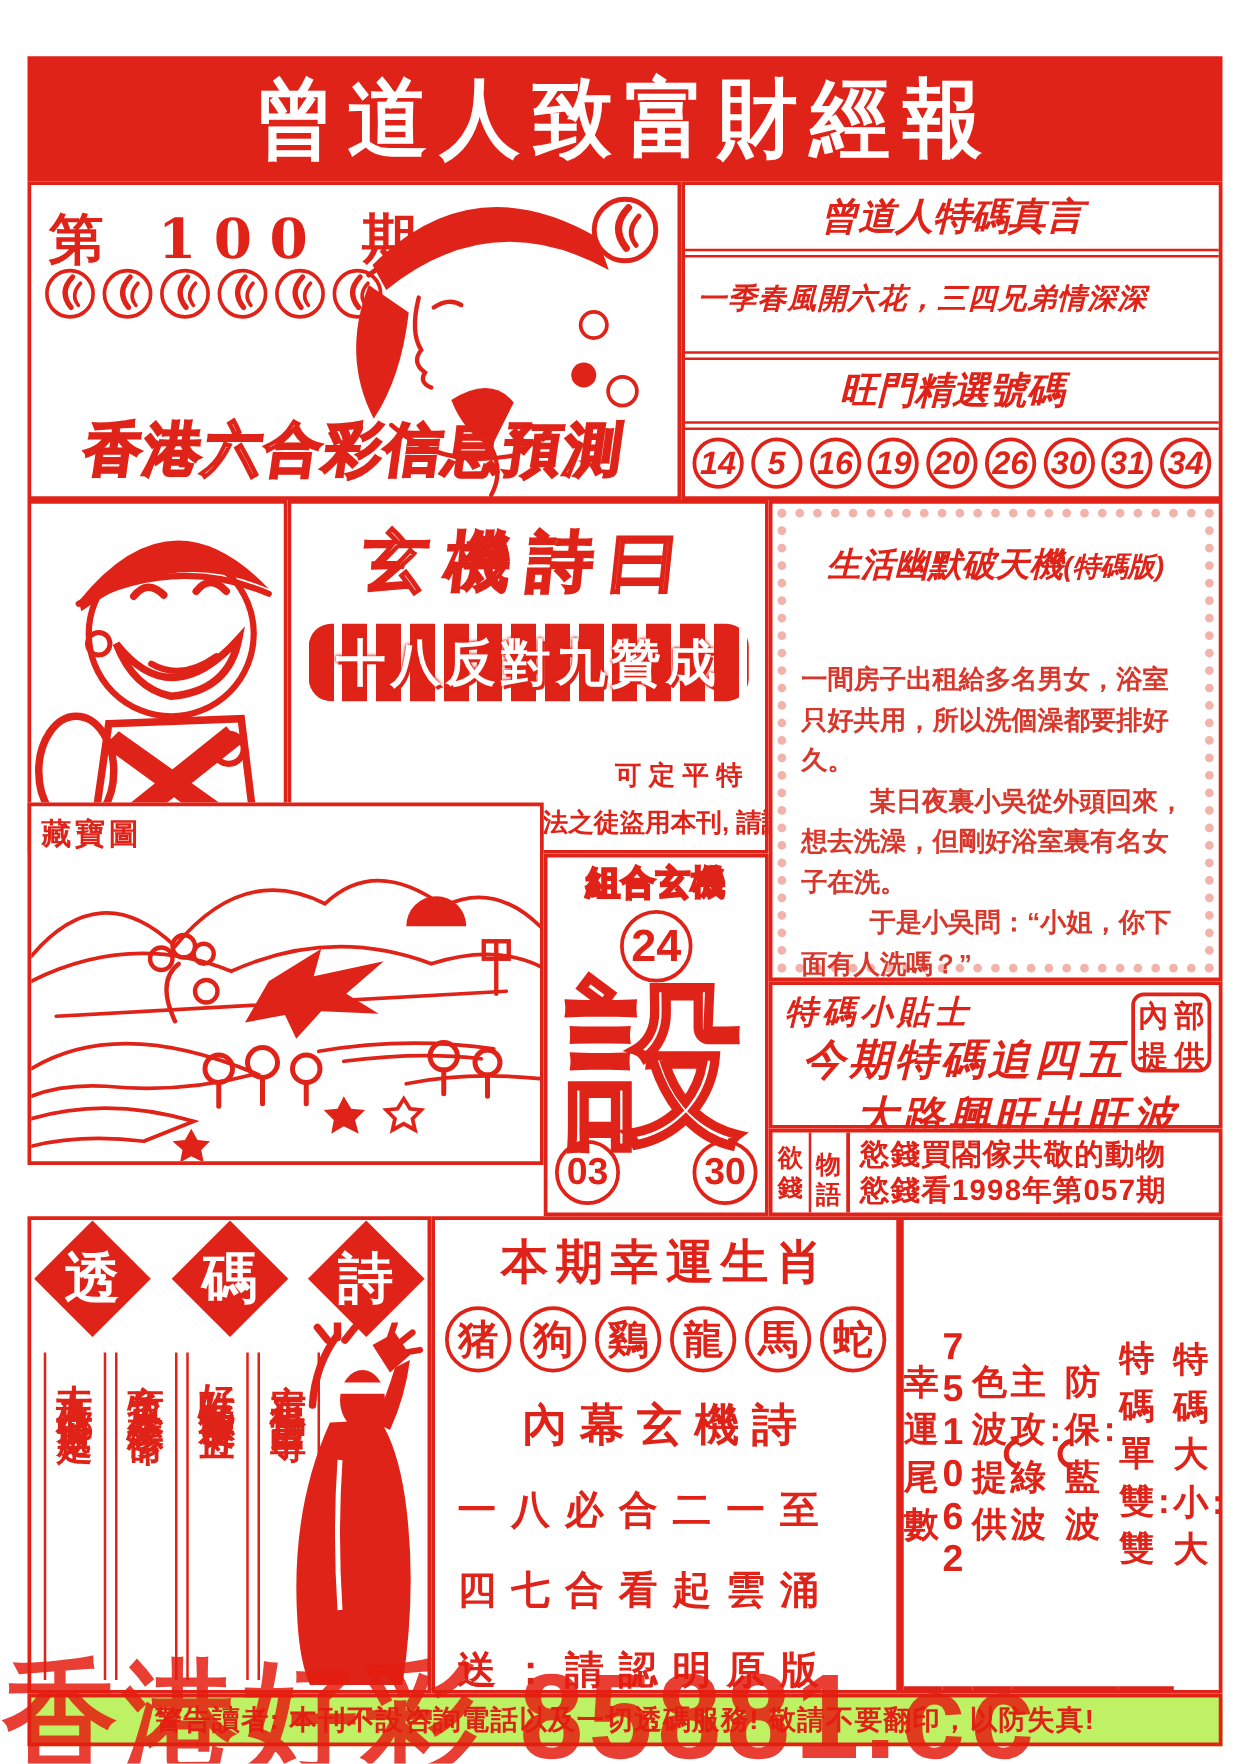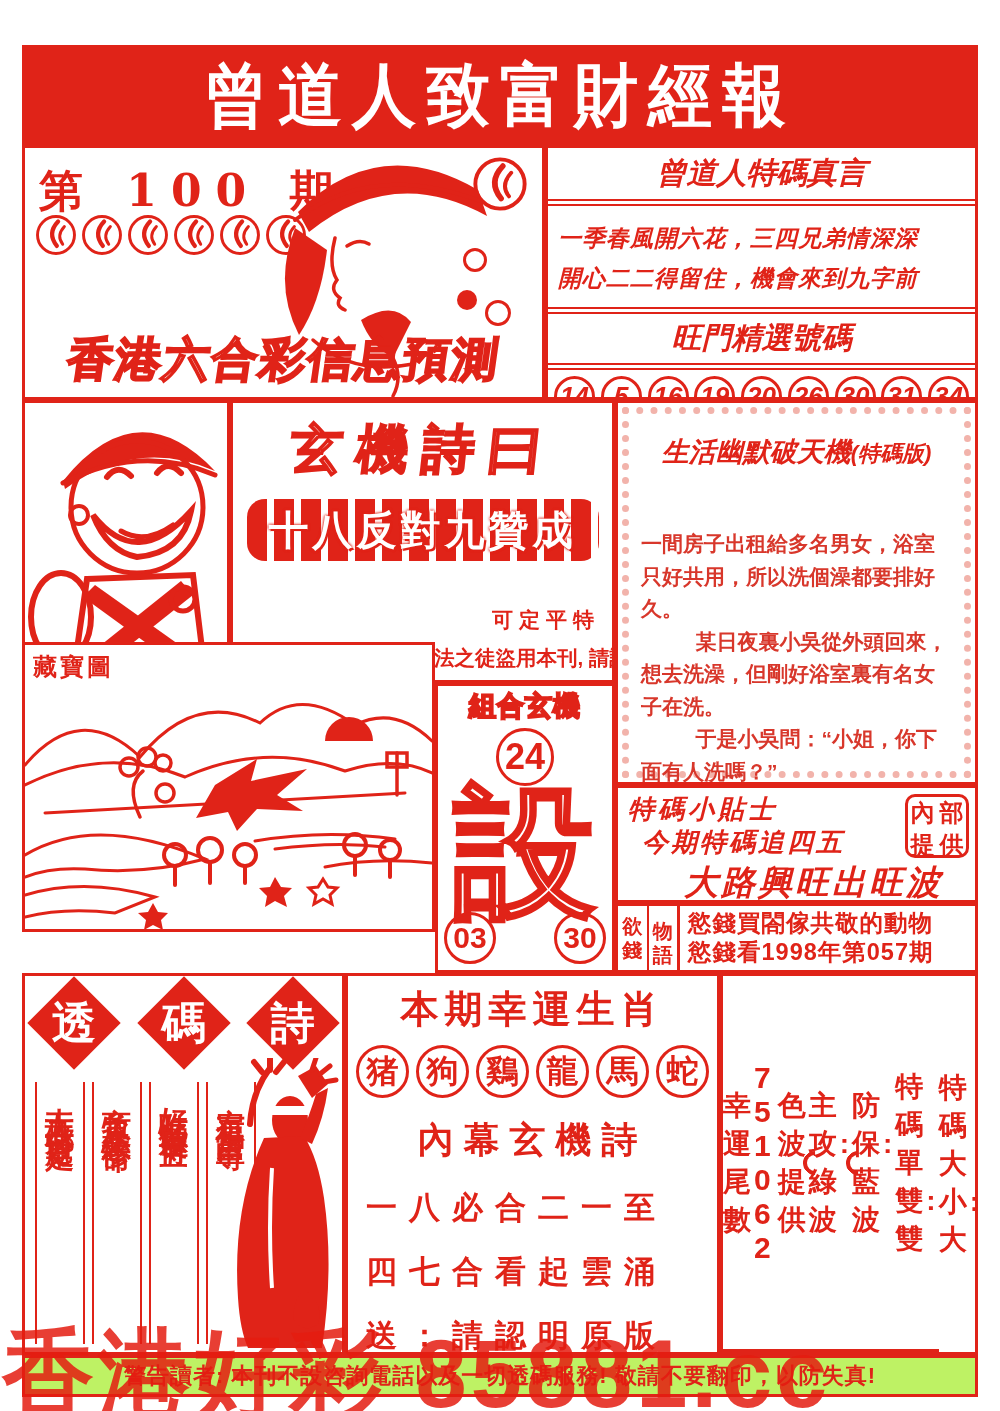--- a/index.html
+++ b/index.html
@@ -81,21 +81,21 @@
   #combo .ball{width:58px;height:58px;border:3px solid var(--red);border-radius:50%;
     display:flex;align-items:center;justify-content:center;font-size:36px;font-weight:900;margin:4px auto 0 auto;}
   #combo .big{text-align:center;font-size:142px;line-height:1.0;font-weight:700;
     font-family:"DejaVu Serif",serif;-webkit-text-stroke:3px var(--red);color:#fff;margin-top:-6px;}
   #combo .foot{position:absolute;left:0;right:0;bottom:6px;display:flex;justify-content:space-between;padding:0 6px;}
   #combo .foot .ball{margin:0;width:52px;height:52px;font-size:30px;}
 
   
   #tips{left:615px;top:785px;width:363px;height:118px;font-family:"DejaVu Serif",serif;}
   #tips .l0{font-size:26px;font-weight:900;font-style:italic;margin:4px 0 0 10px;letter-spacing:4px;}
-  #tips .l1{font-size:26px;font-weight:900;font-style:italic;margin:-2px 0 0 24px;letter-spacing:3px;}
+  #tips .l1{font-size:34px;font-weight:900;font-style:italic;margin:-2px 0 0 24px;letter-spacing:3px;}
   #tips .l2{font-size:34px;font-weight:900;font-style:italic;margin:0 0 0 66px;letter-spacing:3px;}
   #tips .stamp{position:absolute;right:6px;top:6px;width:64px;height:64px;border:3px solid var(--red);
     border-radius:10px;display:grid;grid-template-columns:1fr 1fr;}
   #tips .stamp span{display:flex;align-items:center;justify-content:center;font-size:24px;font-weight:900;}
 
   
   #wish{left:615px;top:903px;width:363px;height:70px;display:flex;}
   #wish .lab{width:62px;border-right:3px solid var(--red);display:flex;}
   #wish .lab .col{flex:1;display:flex;flex-direction:column;align-items:center;justify-content:center;
     font-size:20px;font-weight:900;font-family:"DejaVu Serif",serif;line-height:1.2;}
@@ -207,21 +207,20 @@
     <div class="c1"></div>
     <div class="c2"></div>
     <div class="c3"></div>
     <div class="subtitle outline">香港六合彩信息預測</div>
   </div>
 
   <div class="cell" id="truth">
     <div class="hd">曾道人特碼真言</div>
     <div class="verse">
       <div>一季春風開六花，三四兄弟情深深</div>
-      <div>開心二二得留住，機會來到九字前</div>
     </div>
     <div class="hd2">旺門精選號碼</div>
     <div class="picks">
       <div class="pick">14</div>
       <div class="pick">5</div>
       <div class="pick">16</div>
       <div class="pick">19</div>
       <div class="pick">20</div>
       <div class="pick">26</div>
       <div class="pick">30</div>

